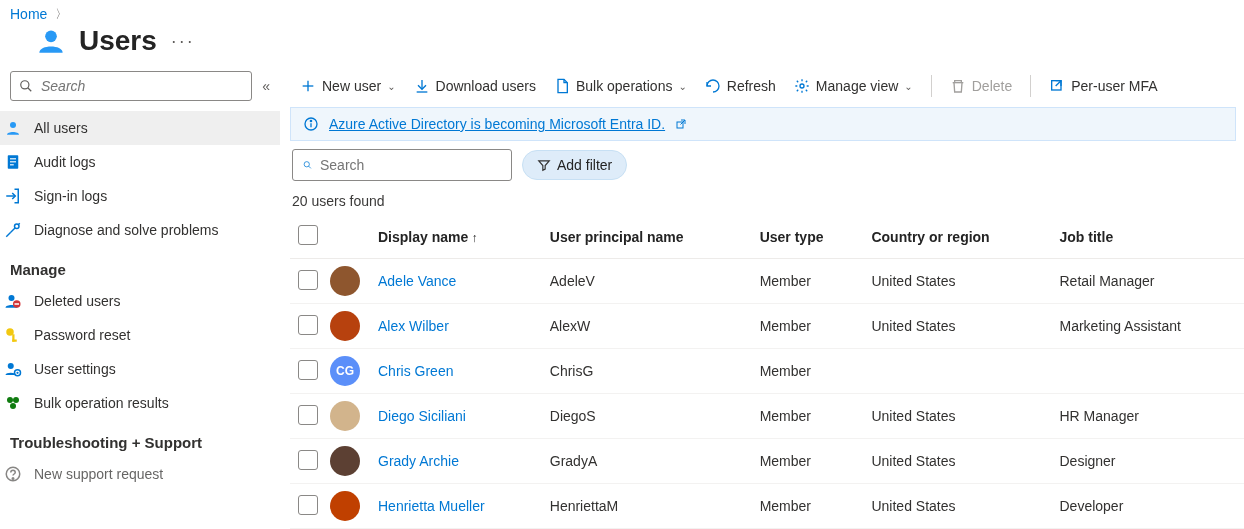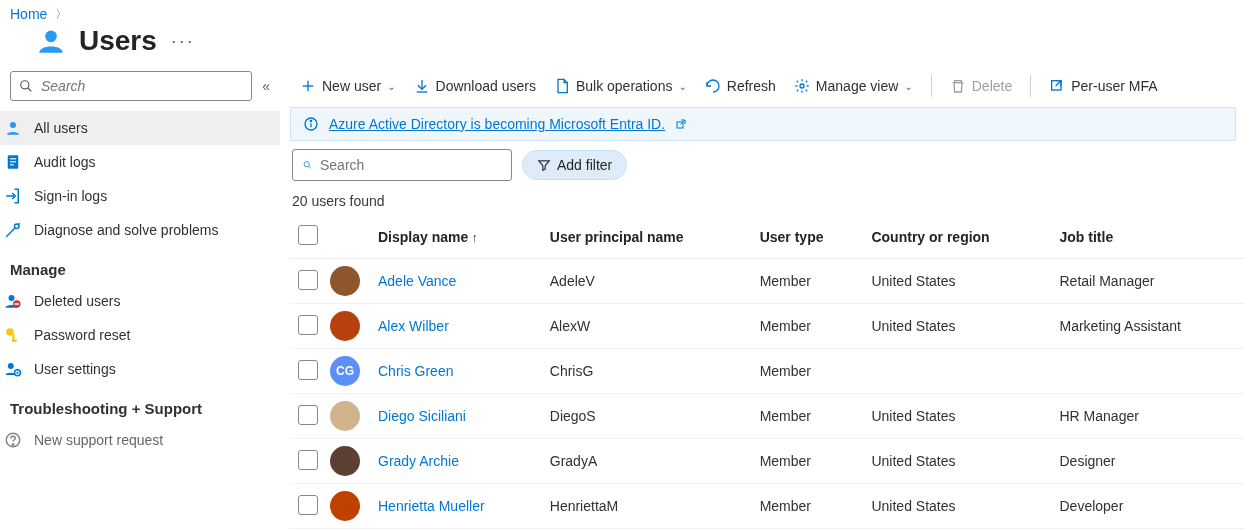--- a/index.html
+++ b/index.html
@@ -140,20 +140,28 @@
     </div>
     <div class="nav-item">
       <svg class="nav-icon" viewBox="0 0 24 24">
           <circle cx="9" cy="8" r="4" fill="#0078d4"></circle>
           <path d="M2 20c0-4 14-4 14 0Z" fill="#0078d4"></path>
           <circle cx="18" cy="17" r="4" fill="none" stroke="#0078d4" stroke-width="2"></circle>
           <circle cx="18" cy="17" r="1.5" fill="#0078d4"></circle>
         </svg>
       <span>User settings</span>
     </div>
+    <div class="nav-item">
+      <svg class="nav-icon" viewBox="0 0 24 24" fill="#107c10">
+          <circle cx="8" cy="8" r="4"></circle>
+          <circle cx="16" cy="8" r="4"></circle>
+          <circle cx="12" cy="16" r="4"></circle>
+        </svg>
+      <span>Bulk operation results</span>
+    </div>
 
     <div class="nav-section-header">Troubleshooting + Support</div>
     <div class="nav-item" style="opacity:.75">
       <svg class="nav-icon" viewBox="0 0 24 24" fill="none" stroke="#605e5c" stroke-width="2">
           <circle cx="12" cy="12" r="9"></circle>
           <path d="M9 10a3 3 0 116 0c0 2-3 2-3 4"></path>
           <circle cx="12" cy="18" r="1" fill="#605e5c"></circle>
         </svg>
       <span>New support request</span>
     </div>

